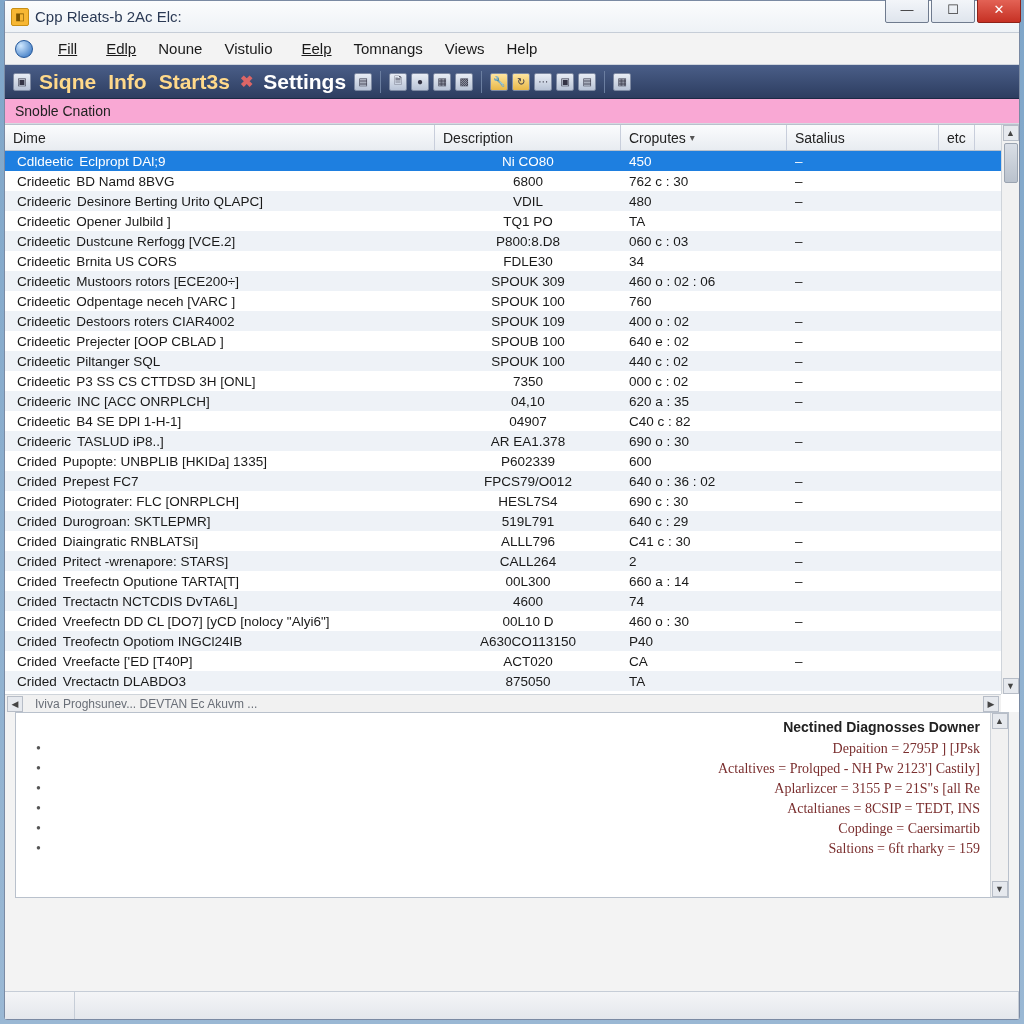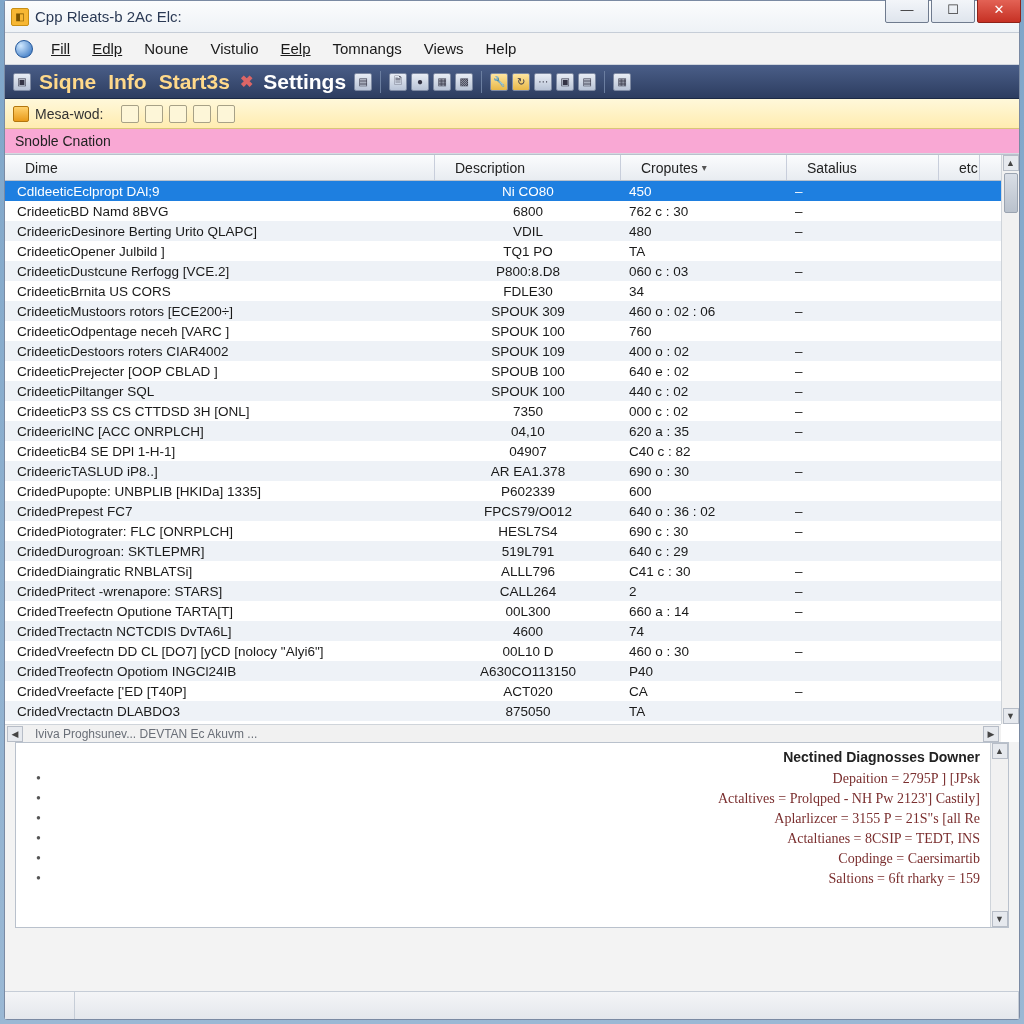--- a/index.html
+++ b/index.html
@@ -8,48 +8,48 @@
   .window { position: absolute; left: 4px; top: 0; width: 1016px; height: 1020px; background: #f3f3f3; border: 1px solid #7a8aa3; border-radius: 3px; display: flex; flex-direction: column; }
   .titlebar { height: 32px; display: flex; align-items: center; padding: 0 6px; background: linear-gradient(#fbfcfd, #eef2f6); border-bottom: 1px solid #c6cdd7; }
   .titlebar .app-icon { width: 18px; height: 18px; background: #f7b733; border: 1px solid #c98f13; border-radius: 2px; margin-right: 6px; display:flex; align-items:center; justify-content:center; font-size:10px; color:#7a5300;}
   .titlebar .title-text { color: #2b3a55; font-size: 15px; }
   .win-controls { position: absolute; right: -2px; top: -6px; display: flex; gap: 2px; }
   .win-btn { width: 44px; height: 28px; border: 1px solid #6f7b8e; border-radius: 2px; background: linear-gradient(#f6f8fb, #dfe5ed); display:flex; align-items:center; justify-content:center; font-size:13px; color:#333;}
   .win-btn.close { background: linear-gradient(#e86b5e, #c63124); color:#fff; border-color:#8f2219;}
   .menubar { height: 32px; display:flex; align-items:center; gap: 2px; padding: 0 10px; background:#f3f3f3; border-bottom:1px solid #d0d5dd; font-size:15px; color:#1a1a1a;}
   .menubar .globe { width:18px; height:18px; border-radius:50%; background: radial-gradient(circle at 30% 30%, #cfe8ff, #2a6bbb); border:1px solid #225699; margin-right:6px;}
   .menu-item { padding: 4px 10px; border-radius:3px; }
-  .menu-item .ul { text-decoration: underline; }
+  .menu-item .ul { text-decoration: underline; margin-left: 7px; }
   .toolbar { height: 34px; background: linear-gradient(#4a5e88, #2d3d60); display:flex; align-items:center; padding:0 8px; gap:4px; border-bottom:1px solid #1d2a45;}
   .tb-ico { width:18px; height:18px; background: linear-gradient(#e8edf5,#b8c3d6); border:1px solid #7e8aa3; border-radius:2px; display:flex;align-items:center;justify-content:center;font-size:10px;color:#334;}
   .tb-text { color:#fff; font-weight:600; font-size:21px; padding:0 4px;}
   .tb-text.orange{color:#ffd98a;}
   .tb-sep{ width:1px; height:22px; background:#6b7ea0; margin:0 4px;}
   .tb-x{ color:#d66; font-weight:bold; font-size:16px; padding:0 2px;}
   .secondbar{ height:30px; background:linear-gradient(#fff8da,#ffecb0); border-bottom:1px solid #d9c679; display:flex; align-items:center; padding:0 8px; gap:6px;}
   .secondbar .shield{ width:16px; height:16px; background:linear-gradient(#ffd16c,#e89a1a); border:1px solid #b3760e; border-radius:2px;}
   .secondbar .lbl{ font-size:14px; color:#333;}
   .sb-ico{ width:18px; height:18px; border:1px solid #a7a187; background:#fdf6d8; border-radius:2px;}
   .section-hdr{ padding:4px 10px; font-size:14px; color:#222; background:#f9a8d4; border-bottom:1px solid #d6dae1;}
   .grid-wrap{ flex:0 0 588px; position:relative; background:#fff; border-top:1px solid #b9c1cc;}
   .grid-head{ height:26px; display:flex; background:linear-gradient(#fbfcfd,#e8ecf1); border-bottom:1px solid #b9c1cc; font-size:14px; color:#222;}
-  .gh{ border-right:1px solid #c8cedb; display:flex; align-items:center; padding:0 20px; position:relative;}
+  .gh{ border-right:1px solid #c8cedb; display:flex; align-items:center; padding:0 8px; position:relative;}
   .gh.sort::after{content:"▾"; font-size:10px; margin-left:4px; color:#555;}
   .col-name{ width:430px;}
   .col-desc{ width:186px;}
   .col-crop{ width:166px;}
   .col-stat{ width:152px;}
   .col-etc{ width:36px;}
   .grid-body{ position:absolute; top:26px; left:0; right:18px; bottom:18px; overflow:hidden;}
   .row{ height:20px; display:flex; font-size:13.5px; color:#1a1a1a; align-items:center;}
   .row.even{ background:#fff;}
   .row.odd{ background:#eef2f7;}
   .row.sel{ background:#1e7fe0; color:#fff;}
   .cell{ padding:0 8px; overflow:hidden; white-space:nowrap; text-overflow:ellipsis;}
-  .cell.name{ width:430px; display:flex; padding-left:12px;}
+  .cell.name{ width:430px; display:flex; gap:6px;padding-left:12px;}
   .cell.desc{ width:186px;text-align:center;}
   .cell.crop{ width:166px;}
   .cell.stat{ width:152px;}
   .vscroll{ position:absolute; right:0; top:0; bottom:18px; width:18px; background:#f1f1f1; border-left:1px solid #cfd4da; display:flex; flex-direction:column; align-items:center;}
   .vscroll .arrow{ width:16px; height:16px; background:#e6e9ee; border:1px solid #b7bdc7; font-size:9px; display:flex;align-items:center;justify-content:center; color:#444;}
   .vscroll .thumb{ width:14px; height:40px; background:linear-gradient(#d9dee6,#b9c1cc); border:1px solid #9aa3b0; border-radius:2px; margin-top:2px;}
   .hscroll{ position:absolute; left:0; right:18px; bottom:0; height:18px; background:#f1f1f1; border-top:1px solid #cfd4da; display:flex; align-items:center; font-size:10px; color:#444;}
   .hscroll .arrow{ width:16px; height:16px; background:#e6e9ee; border:1px solid #b7bdc7; font-size:9px; display:flex;align-items:center;justify-content:center; margin:0 2px;}
   .hscroll .overflow-text{ flex:1; padding-left:10px; font-size:12px; color:#6a6f78; white-space:nowrap; overflow:hidden;}
   .lower-label{ padding:6px 10px 4px; font-size:14px; color:#222; background:#f3f3f3;}
@@ -108,30 +108,20 @@
     <div class="tb-sep"></div>
     <div class="tb-ico" style="background:linear-gradient(#ffe6a0,#e8b848);">🔧</div>
     <div class="tb-ico" style="background:linear-gradient(#ffe6a0,#e8b848);">↻</div>
     <div class="tb-ico">⋯</div>
     <div class="tb-ico">▣</div>
     <div class="tb-ico">▤</div>
     <div class="tb-sep"></div>
     <div class="tb-ico">▦</div>
   </div>
 
-  <div class="secondbar">
-    <div class="shield"></div>
-    <div class="lbl">Mesa-wod:</div>
-    <div style="width:6px"></div>
-    <div class="sb-ico"></div>
-    <div class="sb-ico"></div>
-    <div class="sb-ico"></div>
-    <div class="sb-ico"></div>
-    <div class="sb-ico"></div>
-  </div>
 
   <div class="section-hdr">Snoble Cnation</div>
 
   <div class="grid-wrap">
     <div class="grid-head">
       <div class="gh col-name">Dime</div>
       <div class="gh col-desc">Description</div>
       <div class="gh col-crop sort">Croputes</div>
       <div class="gh col-stat">Satalius</div>
       <div class="gh col-etc">etc</div>

